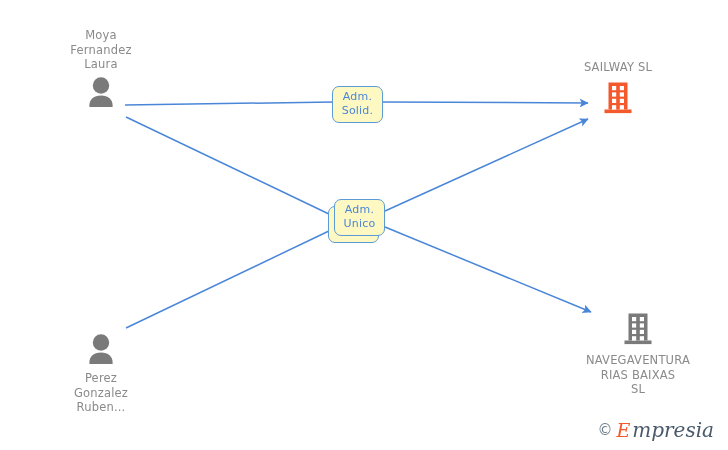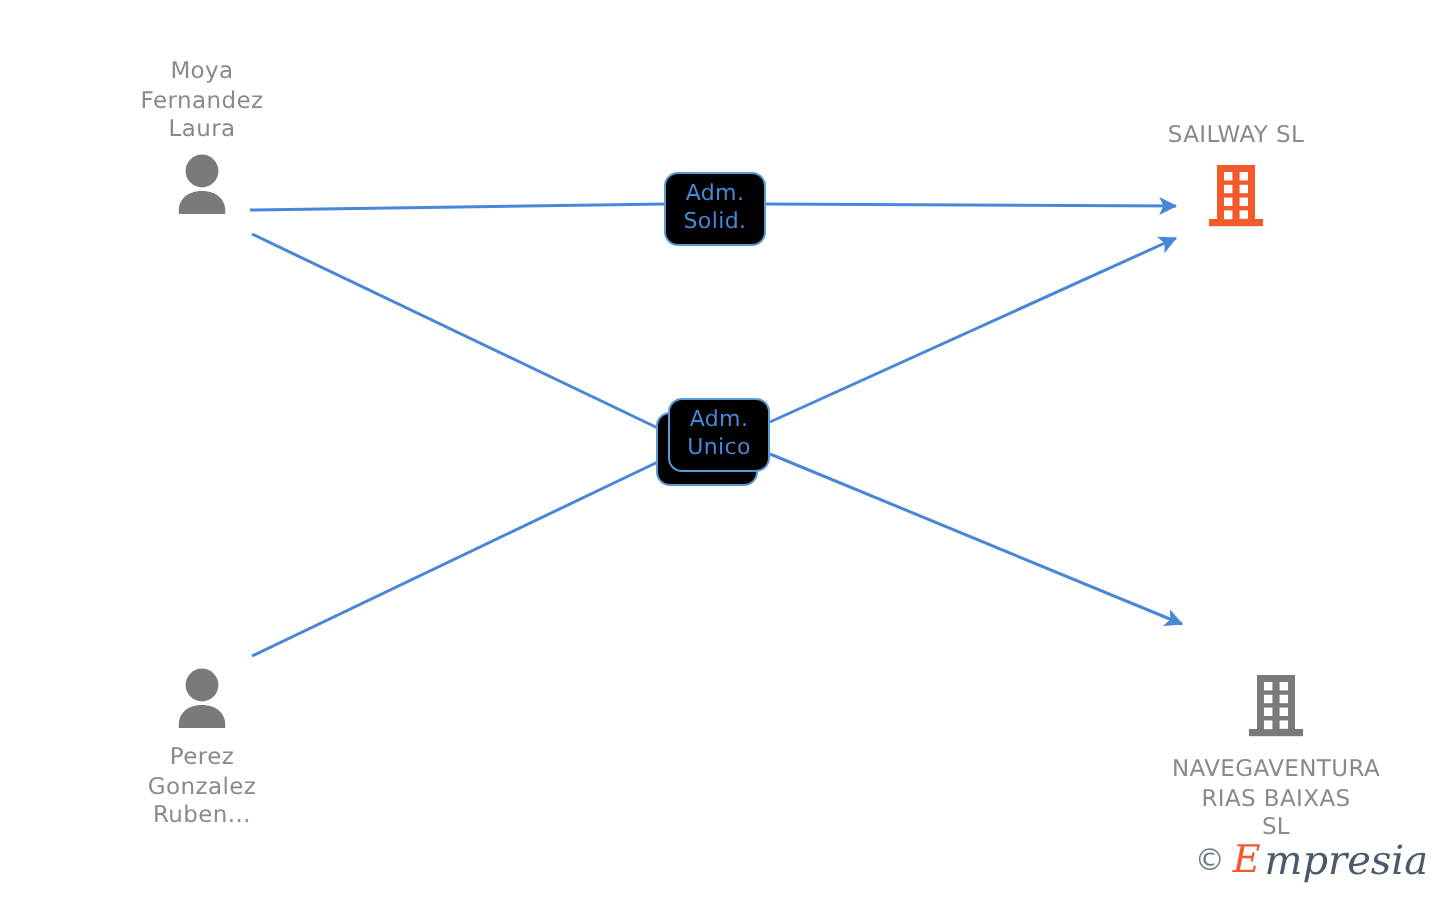--- a/index.html
+++ b/index.html
@@ -44,21 +44,21 @@
   }
   .person-node .node-label {
     color: #8a8a8a;
   }
   .company-node .node-label {
     color: #8a8a8a;
   }
   .edge-label {
     position: absolute;
     box-sizing: border-box;
-    background: #000000;
+    background: #fef9c3;
     border: 1.3px solid #5b9bd5;
     border-radius: 7px;
     color: #4a86d8;
     font-size: 11px;
     line-height: 14px;
     text-align: center;
     padding: 3px 6px 4px 6px;
     white-space: pre-line;
     letter-spacing: 0.2px;
   }
@@ -143,21 +143,21 @@
   <div class="node person-node" style="left:36px; top:333px;">
     <svg class="node-icon" width="34" height="32" viewBox="0 0 34 32" xmlns="http://www.w3.org/2000/svg">
       <circle cx="17" cy="9.5" r="8.2" fill="#7a7a7a"></circle>
       <path d="M17 19.5c-7.2 0-11.6 4.2-11.6 9.6 0 1.2 0 1.9 0 1.9h23.2s0-0.7 0-1.9c0-5.4-4.4-9.6-11.6-9.6z" fill="#7a7a7a"></path>
     </svg>
     <div class="node-label" style="margin-top:6px;">Perez
 Gonzalez
 Ruben...</div>
   </div>
 
-  <div class="node company-node" style="left:573px; top:336px;">
+  <div class="node company-node" style="left:573px; top:312px;">
     <svg class="node-icon" width="30" height="34" viewBox="0 0 30 34" xmlns="http://www.w3.org/2000/svg">
       <rect x="5.5" y="1.5" width="19" height="27" fill="#7a7a7a"></rect>
       <rect x="1.5" y="28.5" width="27" height="3.6" fill="#7a7a7a"></rect>
       <rect x="9" y="5" width="4.2" height="4.2" fill="#ffffff"></rect>
       <rect x="16.8" y="5" width="4.2" height="4.2" fill="#ffffff"></rect>
       <rect x="9" y="11.4" width="4.2" height="4.2" fill="#ffffff"></rect>
       <rect x="16.8" y="11.4" width="4.2" height="4.2" fill="#ffffff"></rect>
       <rect x="9" y="17.8" width="4.2" height="4.2" fill="#ffffff"></rect>
       <rect x="16.8" y="17.8" width="4.2" height="4.2" fill="#ffffff"></rect>
       <rect x="9" y="24.2" width="4.2" height="4.4" fill="#ffffff"></rect>

